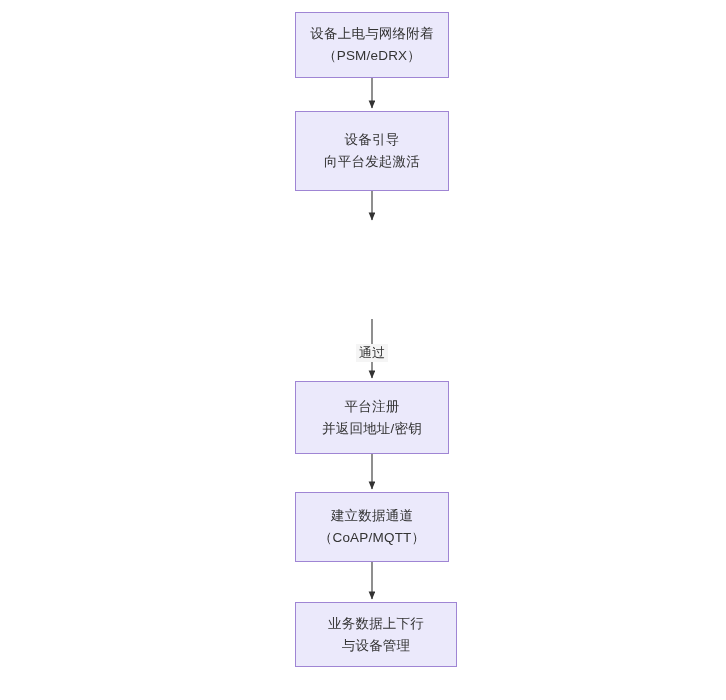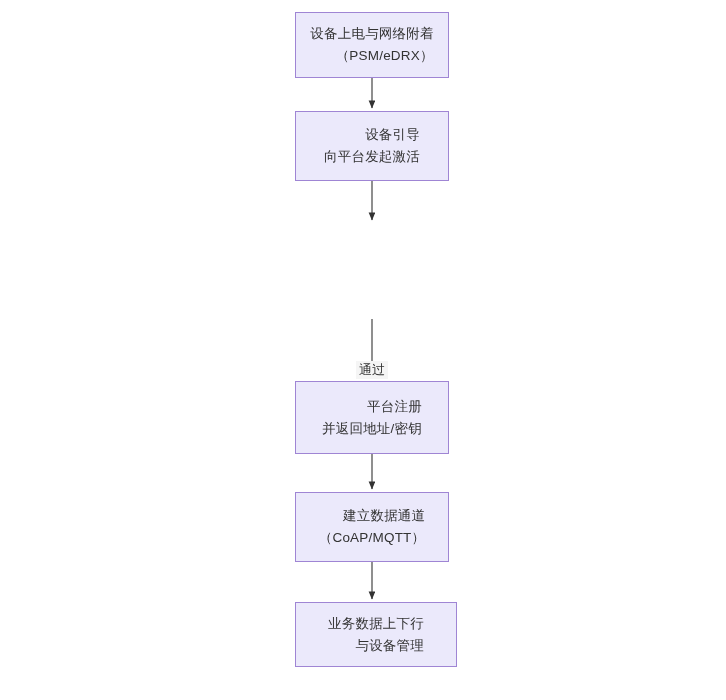--- a/index.html
+++ b/index.html
@@ -23,21 +23,21 @@
     top: 0;
     width: 726px;
     height: 700px;
   }
   .node {
     position: absolute;
     box-sizing: border-box;
     display: flex;
     align-items: center;
     justify-content: center;
-    text-align: right;
+    text-align: center;
     color: #333333;
     font-size: 13.5px;
     line-height: 22px;
     letter-spacing: 0.2px;
     white-space: pre-line;
     z-index: 2;
   }
   .node-rect {
     background: #ebe9fb;
     border: 1.4px solid #9f85d4;
@@ -102,27 +102,27 @@
     <g>
       <line x1="372" y1="562" x2="372" y2="599" stroke="#333333" stroke-width="1.1" marker-end="url(#arrowhead)"></line>
     </g>
   </svg>
 
   <div class="node node-rect" style="left:295px; top:12px; width:154px; height:66px;">
     <span class="node-text">设备上电与网络附着
 （PSM/eDRX）</span>
   </div>
 
-  <div class="node node-rect" style="left:295px; top:111px; width:154px; height:70px;">
+  <div class="node node-rect" style="left:295px; top:111px; width:154px; height:80px;">
     <span class="node-text">设备引导
 向平台发起激活</span>
   </div>
 
 
-  <div class="edge-label" style="left:356px; top:361px;">通过</div>
+  <div class="edge-label" style="left:356px; top:344px;">通过</div>
 
   <div class="node node-rect" style="left:295px; top:492px; width:154px; height:70px;">
     <span class="node-text">建立数据通道
 （CoAP/MQTT）</span>
   </div>
 
   <div class="node node-rect" style="left:295px; top:381px; width:154px; height:73px;">
     <span class="node-text">平台注册
 并返回地址/密钥</span>
   </div>

